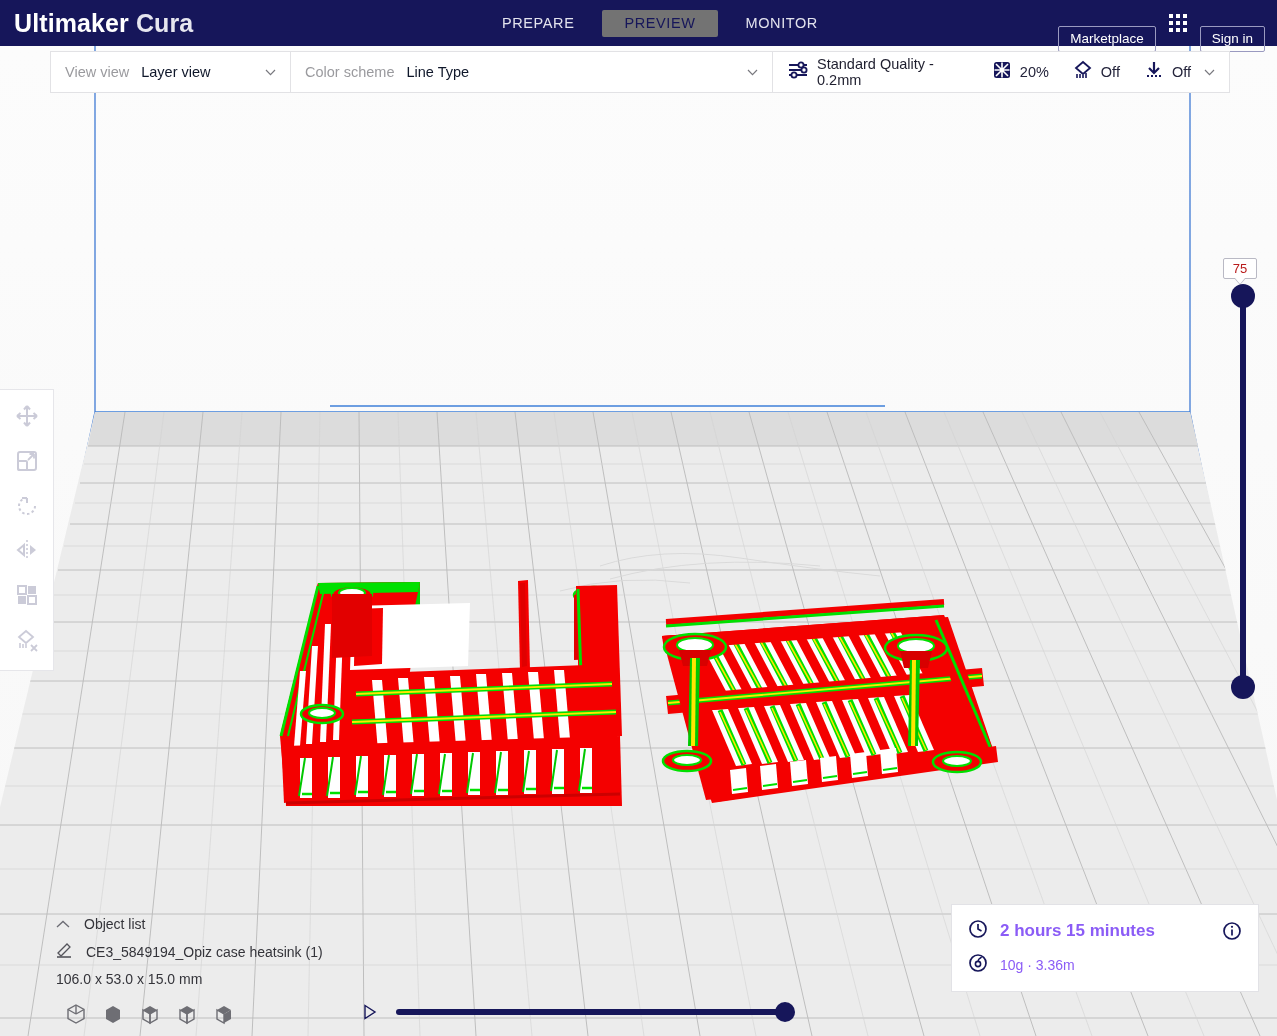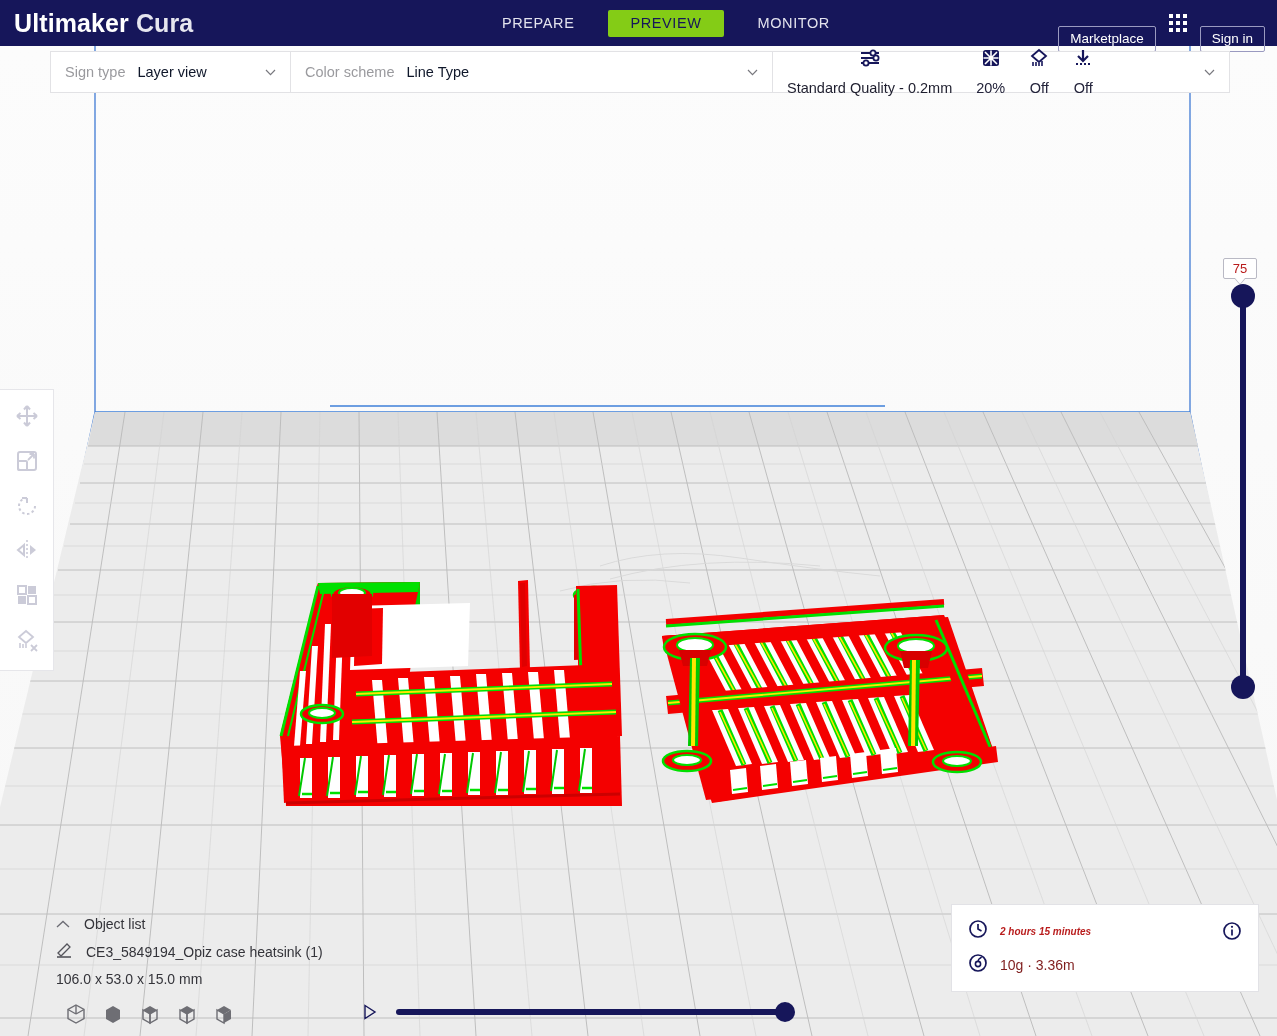--- a/index.html
+++ b/index.html
@@ -13,27 +13,27 @@
   
   .titlebar {
     position: absolute; top: 0; left: 0; width: 1277px; height: 46px;
     background: #16165a; color: #fff;
     display: flex; align-items: center;
   }
   .brand { position: absolute; left: 14px; font-size: 25px; letter-spacing: .1px; }
   .brand .b1 { font-weight: bold; color: #ffffff; }
   .brand .b2 { font-weight: bold; color: #e6e6ef; }
 
-  .tabs { position: absolute; left: 480px; top: 0; height: 46px; display: flex; align-items: center; gap: 12px; }
+  .tabs { position: absolute; left: 480px; top: 0; height: 46px; display: flex; align-items: center; gap: 6px; }
   .tab {
     font-size: 14.5px; letter-spacing: .6px; color: #e3e3ee;
     padding: 0 22px; height: 27px; line-height: 27px; cursor: pointer;
     white-space: nowrap;
   }
-  .tab.active { background: #84cc16; color: #16165a; border-radius: 2px; }
+  .tab.active { background: #737373; color: #16165a; border-radius: 2px; }
 
   .tb-right { position: absolute; right: 12px; top: 0; height: 46px; display: flex; align-items: center; gap: 13px; }
   .ghost-btn {
     border: 1px solid #9a9ac0; color: #fff; background: transparent;
     font-size: 13.5px; padding: 5px 11px; border-radius: 2px; cursor: pointer;
     font-family: inherit; line-height: 1.1; margin-top: 32px;
   }
   .apps-icon { display: grid; grid-template-columns: repeat(3, 4px); grid-template-rows: repeat(3, 4px);
     gap: 3px; cursor: pointer; }
   .apps-icon i { background: #fff; display: block; width: 4px; height: 4px; }
@@ -50,21 +50,21 @@
   }
   .sb-sec { display: flex; align-items: center; position: relative; }
   .sb-sec.viewtype { width: 240px; padding: 0 14px; border-right: 1px solid #e2e2e5; }
   .sb-sec.colorscheme { width: 482px; padding: 0 14px; border-right: 1px solid #e2e2e5; }
   .sb-sec.printsettings { flex: 1; padding: 0 14px; }
   .sb-label { color: #9a9a9e; font-size: 14.5px; margin-right: 12px; white-space: nowrap; }
   .sb-value { color: #2b2b2e; font-size: 14.5px; white-space: nowrap; }
   .sb-value.strong { color: #0f172a; }
   .chev { position: absolute; right: 14px; top: 50%; margin-top: -3px; width: 11px; height: 7px; }
   .chev svg { display: block; }
-  .ps-item { display: flex; align-items: center; gap: 8px; margin-right: 24px; flex-direction: column; }
+  .ps-item { display: flex; align-items: center; gap: 8px; margin-right: 24px; }
   .ps-item .txt { font-size: 14.5px; color: #24243b; }
   .ps-item .txt.qual { color: #1e1e2e; }
 
   
   .toolbar {
     position: absolute; left: 0; top: 389px; width: 54px; height: 282px;
     background: #fff; border: 1px solid #e6e6ea; border-left: none;
     display: flex; flex-direction: column; align-items: center; justify-content: space-around;
     z-index: 15; padding: 6px 0;
   }
@@ -108,22 +108,22 @@
   .sim-track { position: relative; width: 390px; height: 6px; background: #16165a; border-radius: 3px; }
   .sim-handle { position: absolute; right: -9px; top: -7px; width: 20px; height: 20px; border-radius: 50%; background: #16165a; cursor: pointer; }
 
   
   .printpanel {
     position: absolute; right: 18px; bottom: 44px; width: 308px;
     background: #fff; border: 1px solid #e2e2e6; padding: 14px 16px 14px 16px; z-index: 17;
   }
   .pp-row { display: flex; align-items: center; gap: 12px; position: relative; }
   .pp-row.time { margin-bottom: 10px; }
-  .pp-time { font-size: 10px; font-weight: bold; color: #b91c1c; font-style: italic; }
-  .pp-mat { font-size: 14px; color: #7f1d1d; }
+  .pp-time { font-size: 17px; font-weight: bold; color: #8b5cf6; }
+  .pp-mat { font-size: 14px; color: #8b5cf6; }
   .pp-info { position: absolute; right: 0; top: 50%; margin-top: -10px; cursor: pointer; }
   .pp-btn {
     display: block; width: 100%; margin-top: 14px; height: 32px; line-height: 32px;
     background: #2074e6; color: #fff; text-align: center; font-size: 15px; border: none;
     cursor: pointer; font-family: inherit; border-radius: 1px;
   }
 </style>
 </head>
 <body>
 
@@ -475,21 +475,21 @@
           <i></i>
           <i></i>
       </div>
       <button class="ghost-btn">Sign in</button>
     </div>
   </div>
 
   <div class="settingsbar">
 
     <div class="sb-sec viewtype">
-      <span class="sb-label">Sign type</span>
+      <span class="sb-label">View view</span>
       <span class="sb-value strong">Layer view</span>
       <span class="chev">
         <svg width="11" height="7" viewBox="0 0 11 7">
             <path d="M1 1 L5.5 5.6 L10 1" fill="none" stroke="#78787e" stroke-width="1.2"></path>
           </svg>
       </span>
     </div>
 
     <div class="sb-sec colorscheme">
       <span class="sb-label">Color scheme</span>

